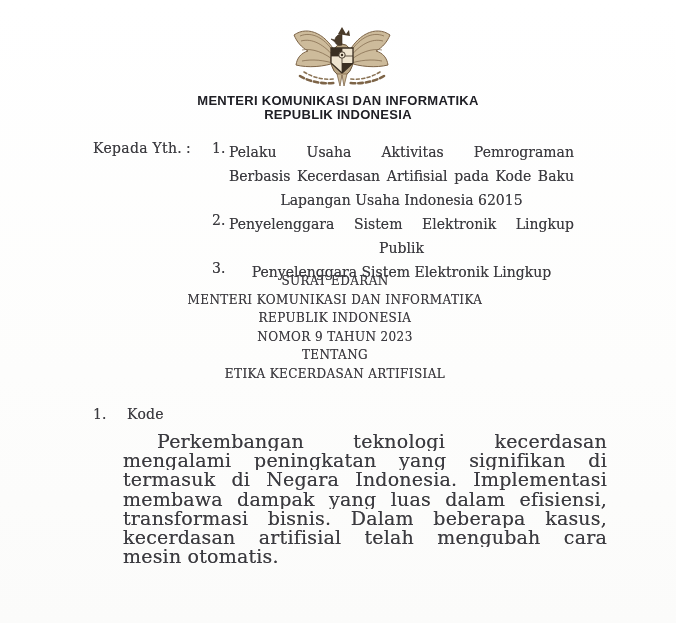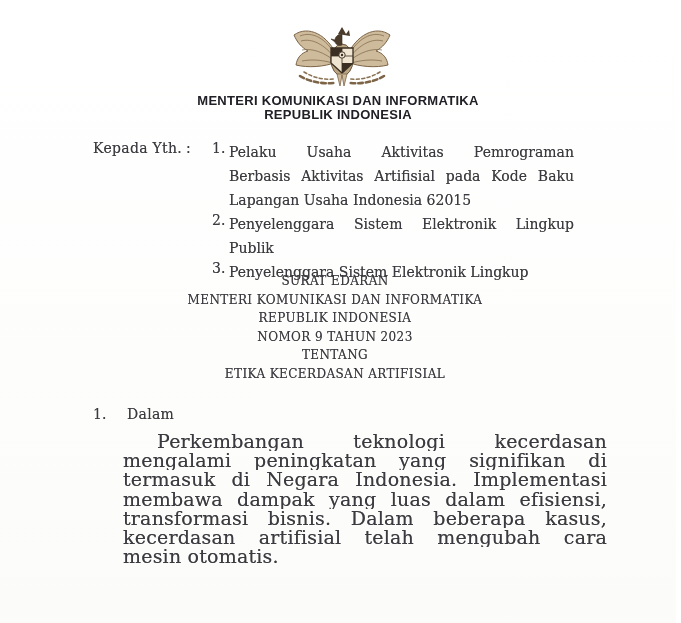--- a/index.html
+++ b/index.html
@@ -24,21 +24,21 @@
     letter-spacing:.3px;color:#202026;
   }
 
   
   .addressee{position:absolute;left:0;top:140px;width:681px;font-size:14px;}
   .addr-label{position:absolute;left:93px;top:0;white-space:nowrap;letter-spacing:.3px;}
   .addr-colon{position:absolute;left:186px;top:0;}
   .addr-items{position:absolute;left:212px;top:0;width:362px;}
   .addr-item{position:relative;padding-left:17px;}
   .addr-num{position:absolute;left:0;top:0;}
-  .addr-line{line-height:24px;height:24px;overflow:hidden;}
+  .addr-line{line-height:24px;height:24px;overflow:hidden;text-align:center;}
   .just{text-align:justify;text-align-last:justify;}
 
   
   .titleblock{
     position:absolute;left:0;right:6px;top:272px;
     text-align:center;font-size:12px;line-height:18.5px;
     letter-spacing:.4px;color:#3c3b42;
   }
 
   
@@ -107,21 +107,21 @@
   </div>
 
   <div class="addressee ink">
     <span class="addr-label">Kepada Yth.</span>
     <span class="addr-colon">:</span>
 
     <div class="addr-items">
       <div class="addr-item">
         <span class="addr-num">1.</span>
         <div class="addr-line just">Pelaku Usaha Aktivitas Pemrograman</div>
-        <div class="addr-line just">Berbasis Aktivitas Artifisial pada Kode Baku</div>
+        <div class="addr-line just">Berbasis Kecerdasan Artifisial pada Kode Baku</div>
         <div class="addr-line">Lapangan Usaha Indonesia 62015</div>
       </div>
       <div class="addr-item">
         <span class="addr-num">2.</span>
         <div class="addr-line just">Penyelenggara Sistem Elektronik Lingkup</div>
         <div class="addr-line">Publik</div>
       </div>
       <div class="addr-item">
         <span class="addr-num">3.</span>
         <div class="addr-line">Penyelenggara Sistem Elektronik Lingkup Privat</div>
@@ -133,21 +133,21 @@
     <div>SURAT EDARAN</div>
     <div>MENTERI KOMUNIKASI DAN INFORMATIKA</div>
     <div>REPUBLIK INDONESIA</div>
     <div>NOMOR 9  TAHUN 2023</div>
     <div>TENTANG</div>
     <div>ETIKA KECERDASAN ARTIFISIAL</div>
   </div>
 
   <div class="section ink">
     <span class="sec-num">1.</span>
-    <span class="sec-title">Dalam</span>
+    <span class="sec-title">Kode</span>
   </div>
 
   <div class="para ink">
     <div class="para-line first just">Perkembangan teknologi kecerdasan artifisial telah</div>
     <div class="para-line just">mengalami peningkatan yang signifikan di seluruh dunia,</div>
     <div class="para-line just">termasuk di Negara Indonesia. Implementasi kecerdasan</div>
     <div class="para-line just">membawa dampak yang luas dalam efisiensi, inovasi, dan</div>
     <div class="para-line just">transformasi bisnis. Dalam beberapa kasus, implementasi</div>
     <div class="para-line just">kecerdasan artifisial telah mengubah cara manusia berinteraksi</div>
     <div class="para-line">mesin otomatis.</div>

